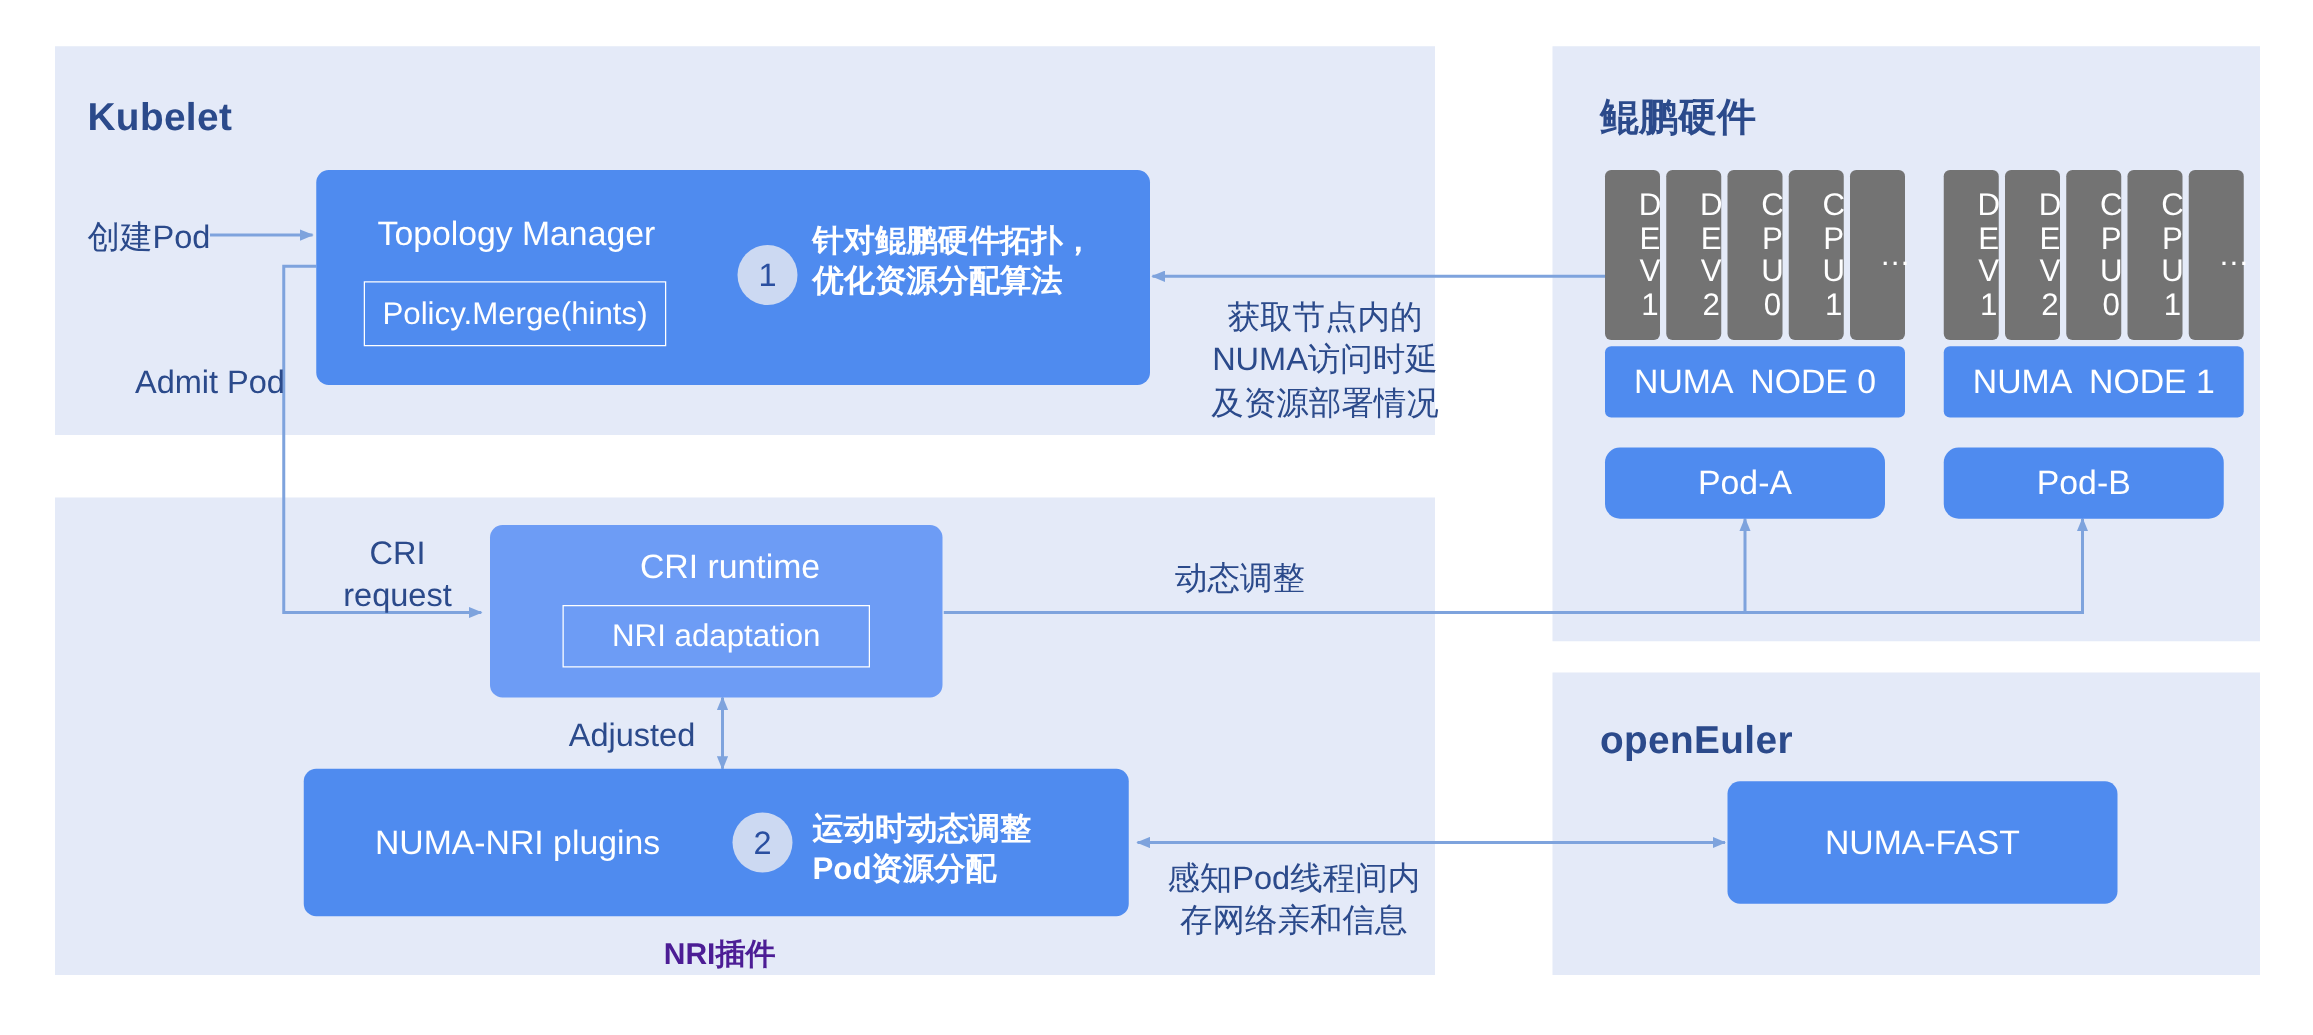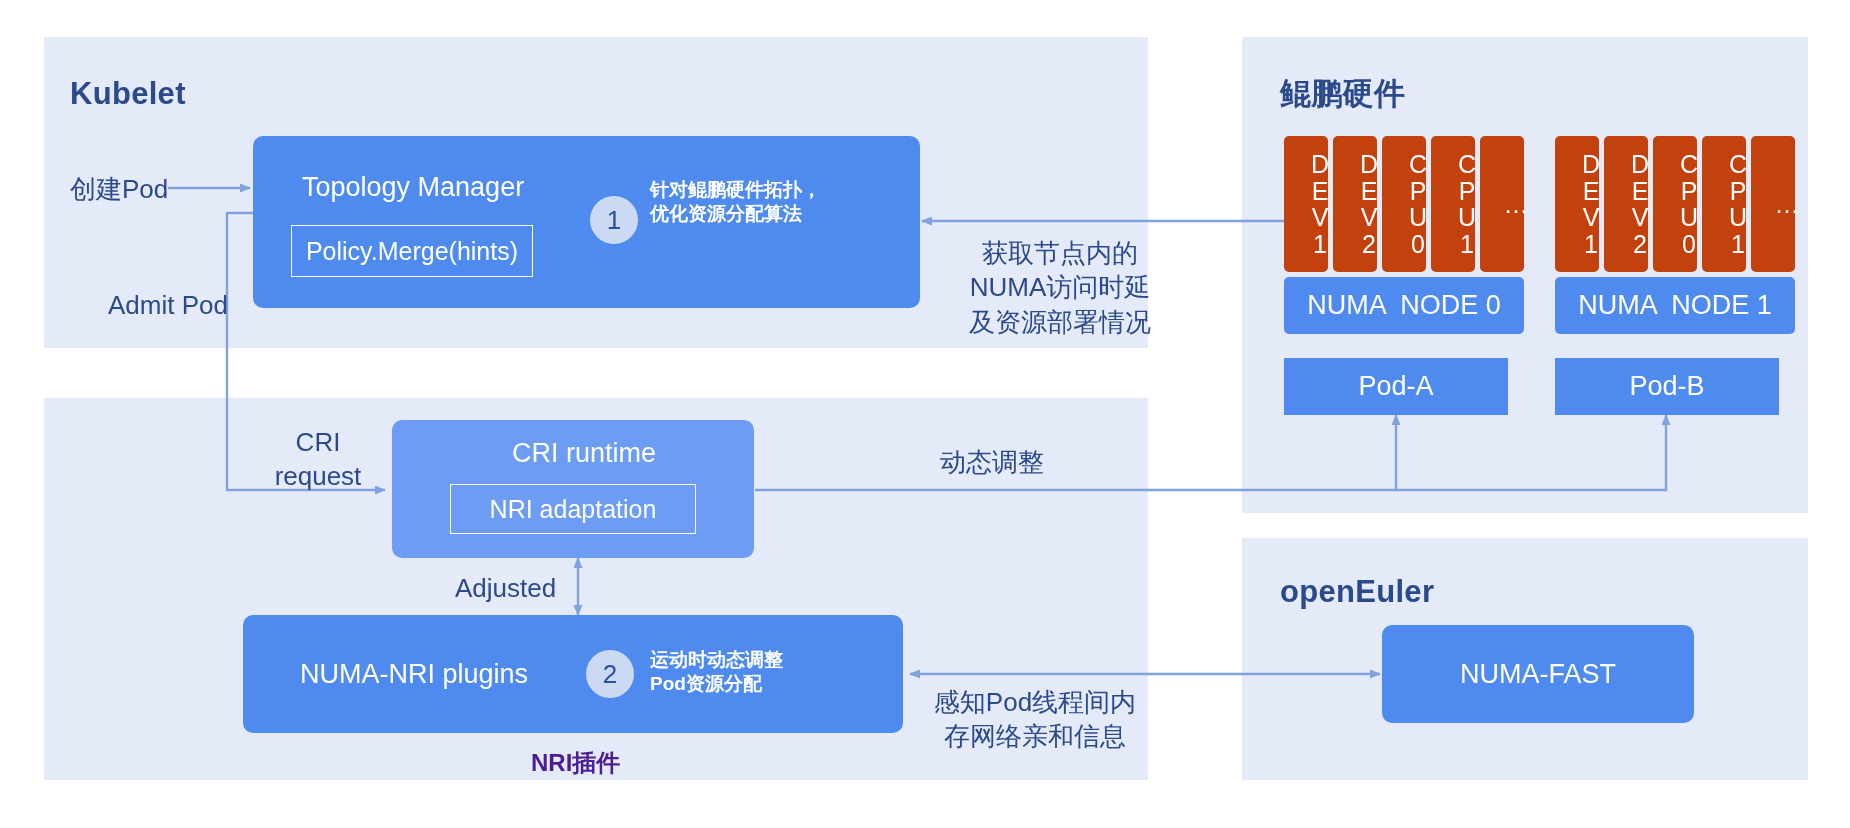--- a/index.html
+++ b/index.html
@@ -54,21 +54,21 @@
     box-sizing: border-box;
     display: flex;
     align-items: center;
     justify-content: center;
     color: #ffffff;
     font-size: 25px;
     white-space: nowrap;
   }
   .unit {
     position: absolute;
-    background: #c2410c;
+    background: #737373;
     border-radius: 5px;
     display: flex;
     align-items: center;
     justify-content: center;
     color: #ffffff;
     font-size: 25px;
     line-height: 1.06;
     text-align: center;
     box-sizing: border-box;
     padding-left: 28px;
@@ -82,21 +82,21 @@
     align-items: center;
     justify-content: center;
     color: #ffffff;
     font-size: 27px;
     white-space: pre;
     box-sizing: border-box;
   }
   .pod-box {
     position: absolute;
     background: #4f8bef;
-    border-radius: 0;
+    border-radius: 12px;
     display: flex;
     align-items: center;
     justify-content: center;
     color: #ffffff;
     font-size: 27px;
     box-sizing: border-box;
   }
   .edge-label {
     position: absolute;
     color: #2b4a8b;
@@ -114,21 +114,21 @@
     color: #2a4fa0;
     font-size: 26px;
     display: flex;
     align-items: center;
     justify-content: center;
   }
   .annot {
     position: absolute;
     color: #ffffff;
     font-weight: bold;
-    font-size: 19px;
+    font-size: 25px;
     line-height: 1.26;
     white-space: pre-line;
   }
   .nri-caption {
     position: absolute;
     color: #4c1d95;
     font-weight: bold;
     font-size: 24px;
     white-space: nowrap;
   }

